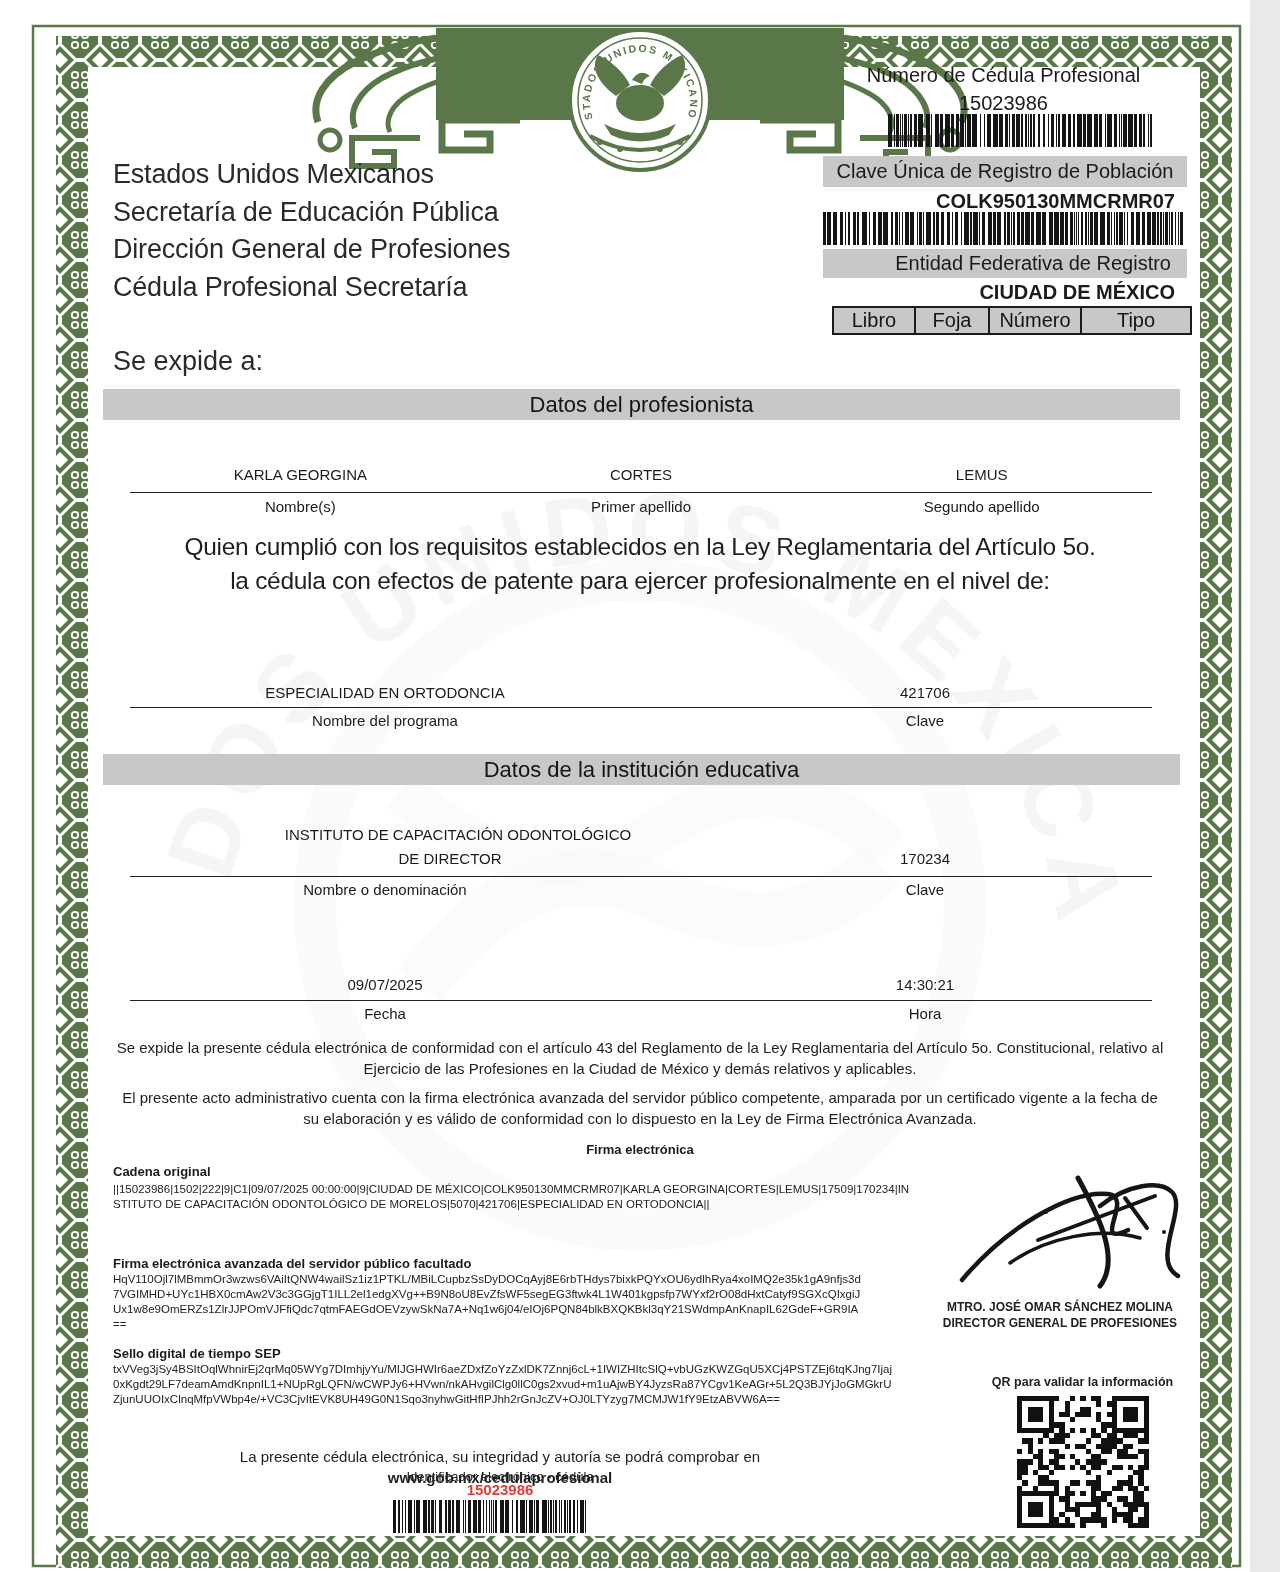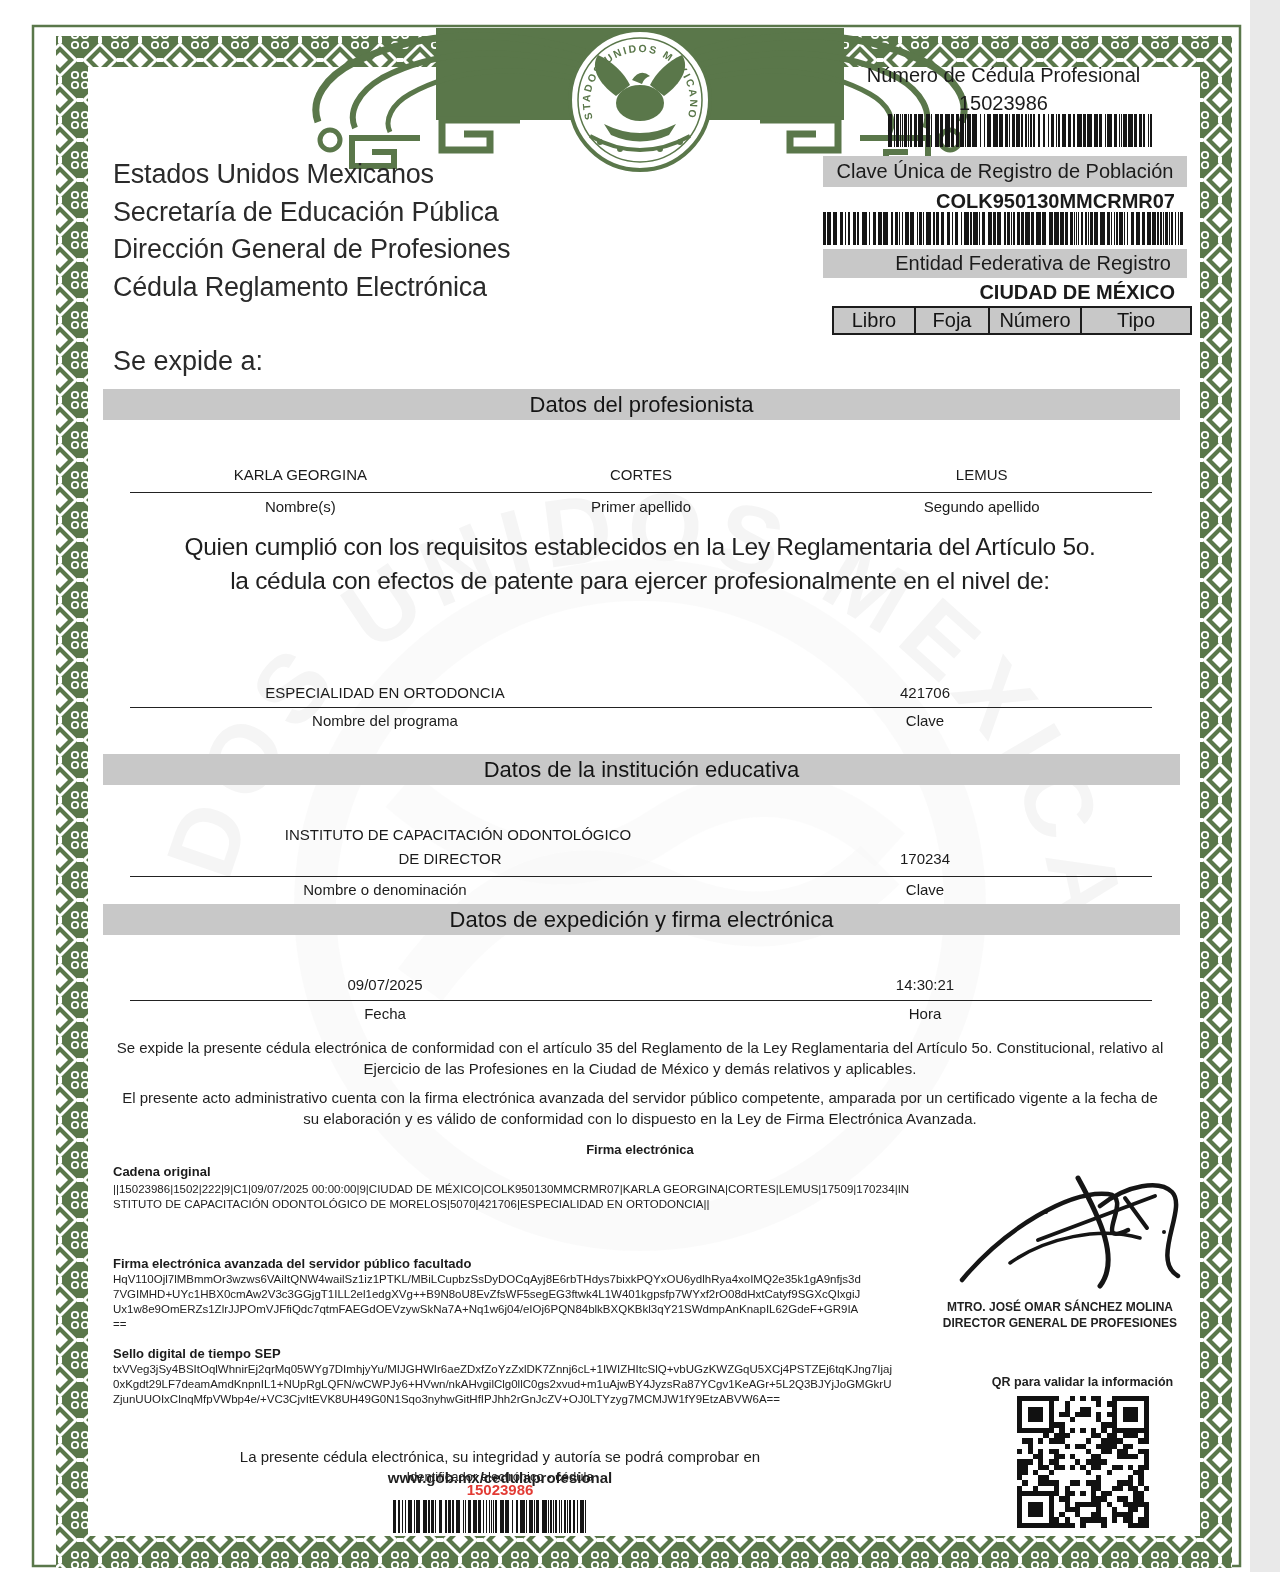--- a/index.html
+++ b/index.html
@@ -111,21 +111,21 @@
         <circle cx="620" cy="149" r="3" fill="#5a774a"></circle>
       <circle cx="660" cy="149" r="3" fill="#5a774a"></circle>
         <circle cx="680" cy="142" r="3" fill="#5a774a"></circle>
     </g>
   </svg>
 
   <div class="abs hdr" style="left:113px;top:156px">
     <div>Estados Unidos Mexicanos</div>
     <div>Secretaría de Educación Pública</div>
     <div>Dirección General de Profesiones</div>
-    <div>Cédula Reglamento Electrónica</div>
+    <div>Cédula Profesional Secretaría</div>
   </div>
 
   <div class="abs seexp" style="left:113px;top:346px">Se expide a:</div>
 
   <div class="abs lbl20 ctr" style="left:820px;top:64px;width:367px">Número de Cédula Profesional</div>
   <div class="abs lbl20 ctr" style="left:820px;top:92px;width:367px">15023986</div>
   <div class="abs barcode" style="left:888px;top:114px;width:270px;height:33px">
       <i style="width: 4px;"></i>
       <s style="width: 2px;"></s>
       <i style="width: 1px;"></i>
@@ -462,29 +462,28 @@
 
   <div class="secbar" style="top:754px">Datos de la institución educativa</div>
 
   <div class="abs val ctr" style="left:138px;top:826px;width:640px">INSTITUTO DE CAPACITACIÓN ODONTOLÓGICO</div>
   <div class="abs val ctr" style="left:130px;top:850px;width:640px">DE DIRECTOR</div>
   <div class="abs val ctr" style="left:700px;top:850px;width:450px">170234</div>
   <div class="fieldline" style="left:130px;top:876px;width:1022px"></div>
   <div class="abs val ctr" style="left:130px;top:881px;width:510px">Nombre o denominación</div>
   <div class="abs val ctr" style="left:700px;top:881px;width:450px">Clave</div>
 
-  <div class="secbar" style="top:904px">Datos de expedición y firma electrónica</div>
 
   <div class="abs val ctr" style="left:130px;top:976px;width:510px">09/07/2025</div>
   <div class="abs val ctr" style="left:700px;top:976px;width:450px">14:30:21</div>
   <div class="fieldline" style="left:130px;top:1000px;width:1022px"></div>
   <div class="abs val ctr" style="left:130px;top:1005px;width:510px">Fecha</div>
   <div class="abs val ctr" style="left:700px;top:1005px;width:450px">Hora</div>
 
-  <div class="abs fine" style="left:115px;top:1037px;width:1050px">Se expide la presente cédula electrónica de conformidad con el artículo 35 del Reglamento de la Ley Reglamentaria del Artículo 5o. Constitucional, relativo al Ejercicio de las Profesiones en la Ciudad de México y demás relativos y aplicables.</div>
+  <div class="abs fine" style="left:115px;top:1037px;width:1050px">Se expide la presente cédula electrónica de conformidad con el artículo 43 del Reglamento de la Ley Reglamentaria del Artículo 5o. Constitucional, relativo al Ejercicio de las Profesiones en la Ciudad de México y demás relativos y aplicables.</div>
   <div class="abs fine" style="left:115px;top:1087px;width:1050px">El presente acto administrativo cuenta con la firma electrónica avanzada del servidor público competente, amparada por un certificado vigente a la fecha de su elaboración y es válido de conformidad con lo dispuesto en la Ley de Firma Electrónica Avanzada.</div>
 
   <div class="abs smb ctr" style="left:115px;top:1142px;width:1050px">Firma electrónica</div>
 
   <div class="abs smb" style="left:113px;top:1164px">Cadena original</div>
   <div class="abs code" style="left:113px;top:1182px;width:800px">||15023986|1502|222|9|C1|09/07/2025 00:00:00|9|CIUDAD DE MÉXICO|COLK950130MMCRMR07|KARLA GEORGINA|CORTES|LEMUS|17509|170234|INSTITUTO DE CAPACITACIÓN ODONTOLÓGICO DE MORELOS|5070|421706|ESPECIALIDAD EN ORTODONCIA||</div>
 
   <div class="abs smb" style="left:113px;top:1256px">Firma electrónica avanzada del servidor público facultado</div>
   <div class="abs code" style="left:113px;top:1272px;width:750px">HqV110Ojl7lMBmmOr3wzws6VAiItQNW4wailSz1iz1PTKL/MBiLCupbzSsDyDOCqAyj8E6rbTHdys7bixkPQYxOU6ydlhRya4xoIMQ2e35k1gA9nfjs3d7VGIMHD+UYc1HBX0cmAw2V3c3GGjgT1ILL2el1edgXVg++B9N8oU8EvZfsWF5segEG3ftwk4L1W401kgpsfp7WYxf2rO08dHxtCatyf9SGXcQIxgiJUx1w8e9OmERZs1ZlrJJPOmVJFfiQdc7qtmFAEGdOEVzywSkNa7A+Nq1w6j04/eIOj6PQN84blkBXQKBkl3qY21SWdmpAnKnapIL62GdeF+GR9IA==</div>
 

